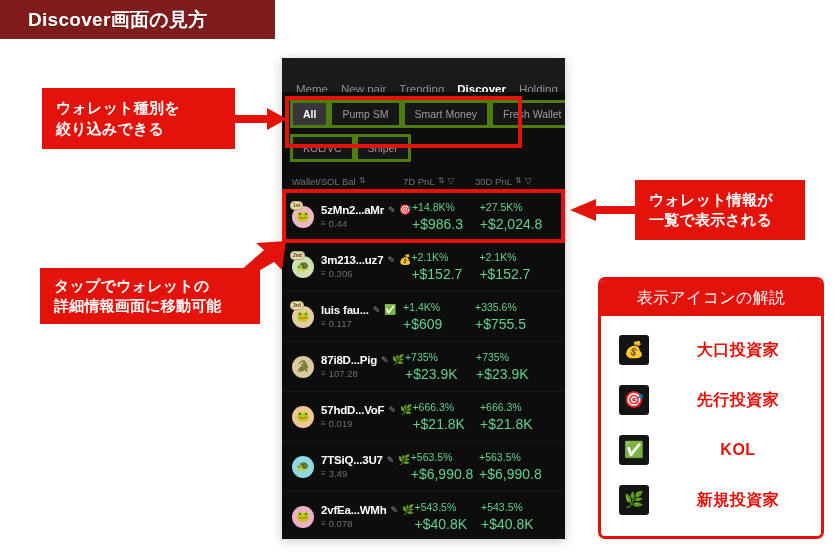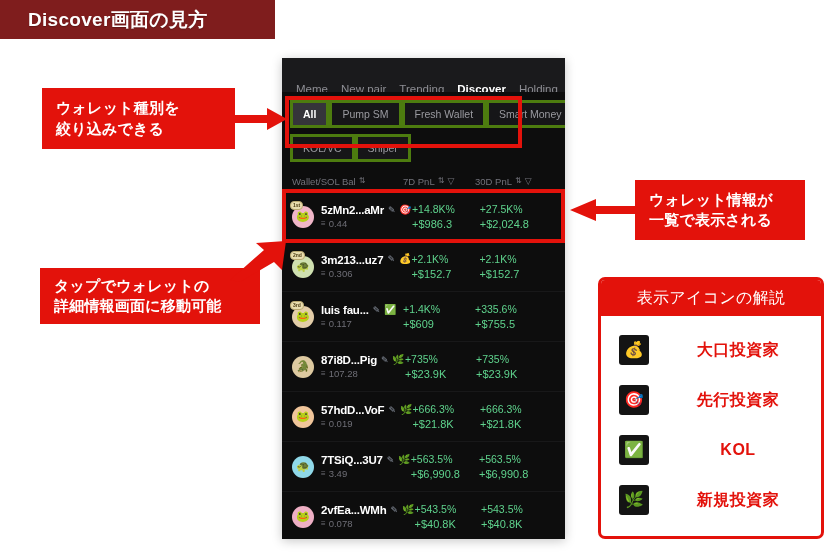--- a/index.html
+++ b/index.html
@@ -83,21 +83,21 @@
   }
   .wname{ font-size:11.5px; color:#ffffff; font-weight:bold; letter-spacing:-.2px; }
   .pen{ font-size:9px; color:#9098a6; }
   .tagico{ font-size:10px; line-height:1; }
   .sol{ font-size:9.5px; color:#6f6f77; display:flex; align-items:center; gap:3px; margin-top:2px; }
   .bars{ font-size:8px; color:#6f6f77; }
   .metric{ display:flex; flex-direction:column; gap:3px; }
   .metric.m1{ width:72px; }
   .metric.m2{ width:80px; }
   .pct{ font-size:10.5px; color:#5fd38d; }
-  .usd{ font-size:11px; color:#5fd38d; }
+  .usd{ font-size:14px; color:#5fd38d; }
 
   
   #row-highlight{
     position:absolute; left:282px; top:189px; width:283px; height:54px;
     border:4px solid #e3120b; pointer-events:none;
   }
 
   
   .callout{
     position:absolute; background:#e3120b; color:#fff;
@@ -156,22 +156,22 @@
       <span class="nav-tab">New pair</span>
       <span class="nav-tab">Trending</span>
       <span class="nav-tab active">Discover</span>
       <span class="nav-tab">Holding</span>
     </div>
 
   <div id="filter-area">
     <div class="chip-row">
         <div class="chip active">All</div>
         <div class="chip">Pump SM</div>
+        <div class="chip">Smart Money</div>
         <div class="chip">Fresh Wallet</div>
-        <div class="chip">Smart Money</div>
       </div>
     <div class="chip-row">
         <div class="chip">KOL/VC</div>
         <div class="chip">Sniper</div>
       </div>
   </div>
 
   <div id="col-head">
     <div class="ch c1">
       <span>Wallet/SOL Bal</span>
@@ -221,21 +221,21 @@
       </div>
       <div class="row">
         <div class="row-left">
           <div class="avatar-wrap">
             <div class="avatar" style="background:#cfe0b0">
               <span>🐢</span>
             </div>
             <div class="rank">2nd</div>
           </div>
           <div>
-            <div style="display:flex;gap:4px;">
+            <div style="display:flex;align-items:center;gap:4px;">
               <span class="wname">3m213...uz7</span>
               <span class="pen">✎</span>
               <span class="tagico">💰</span>
             </div>
             <div class="sol">
               <span class="bars">≡</span>
               <span>0.306</span>
             </div>
           </div>
         </div>

